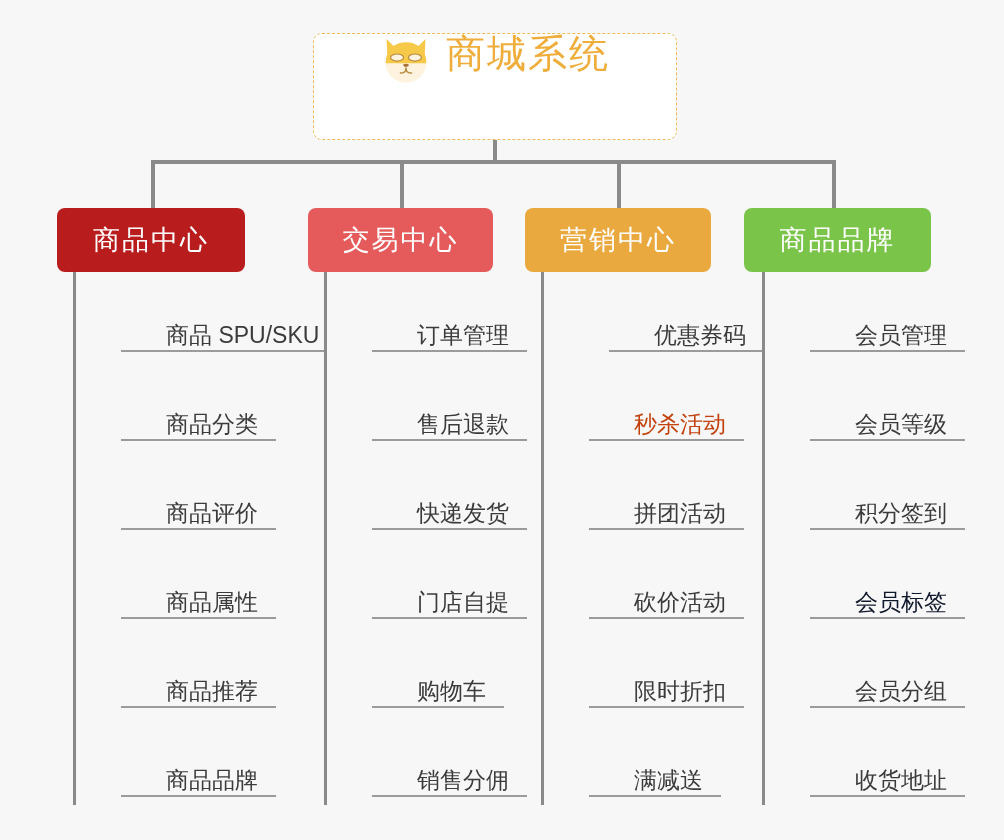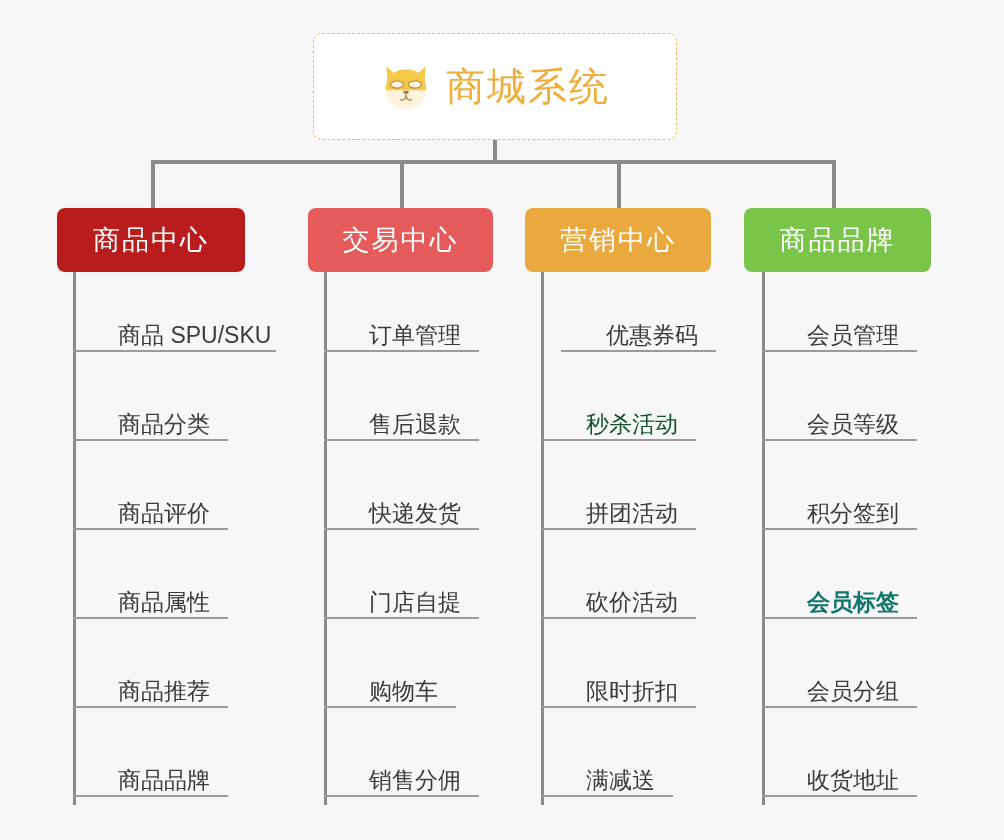--- a/index.html
+++ b/index.html
@@ -13,21 +13,21 @@
   #canvas{position:absolute;left:0;top:0;width:1004px;height:840px;}
 
   
   .root-node{
     position:absolute;
     left:313px;top:33px;width:364px;height:107px;
     background:#ffffff;
     border:1px dashed #f0b954;
     border-radius:9px;
     box-sizing:border-box;
-    display:flex;align-items:center;justify-content:center;
+    display:flex;justify-content:center;
     gap:14px;
   }
   .root-icon{
     width:52px;height:52px;
     display:block;
     flex:0 0 auto;
   }
   .root-title{
     font-size:39px;
     color:#efae3c;
@@ -63,20 +63,21 @@
 
   
   .leaf{
     position:absolute;
     height:52px;
     box-sizing:border-box;
     border-bottom:2px solid #701a75;
     display:flex;align-items:flex-end;
     padding-left:45px;
     padding-bottom:2px;
+    margin-left:48px;
   }
   .leaf-label{
     font-size:23px;
     color:#3b3b3b;
     line-height:1.15;
     white-space:nowrap;
   }
 </style>
 </head>
 <body style="background: rgb(247, 247, 247);">
@@ -154,21 +155,21 @@
   </div>
 
   <div class="branch-head" style="left: 525px; top: 208px; width: 186px; background: rgb(234, 169, 63);">
     <span>营销中心</span>
   </div>
   <div class="spine" style="left: 541px; top: 272px; height: 533px; background: rgb(138, 138, 138);"></div>
   <div class="leaf" style="left: 561px; top: 300px; width: 155px; border-bottom-color: rgb(155, 155, 155); text-align: center;">
     <span class="leaf-label" style="color: rgb(59, 59, 59);">优惠券码</span>
   </div>
   <div class="leaf" style="left: 541px; top: 389px; width: 155px; border-bottom-color: rgb(155, 155, 155);">
-    <span class="leaf-label" style="color: #14532d;">秒杀活动</span>
+    <span class="leaf-label" style="color: #c2410c;">秒杀活动</span>
   </div>
   <div class="leaf" style="left: 541px; top: 478px; width: 155px; border-bottom-color: rgb(155, 155, 155);">
     <span class="leaf-label" style="color: rgb(59, 59, 59);">拼团活动</span>
   </div>
   <div class="leaf" style="left: 541px; top: 567px; width: 155px; border-bottom-color: rgb(155, 155, 155);">
     <span class="leaf-label" style="color: rgb(59, 59, 59);">砍价活动</span>
   </div>
   <div class="leaf" style="left: 541px; top: 656px; width: 155px; border-bottom-color: rgb(155, 155, 155);">
     <span class="leaf-label" style="color: rgb(59, 59, 59);">限时折扣</span>
   </div>
@@ -183,21 +184,21 @@
   <div class="leaf" style="left: 762px; top: 300px; width: 155px; border-bottom-color: rgb(155, 155, 155);">
     <span class="leaf-label" style="color: rgb(59, 59, 59);">会员管理</span>
   </div>
   <div class="leaf" style="left: 762px; top: 389px; width: 155px; border-bottom-color: rgb(155, 155, 155); align-items: flex-end;">
     <span class="leaf-label" style="color: rgb(59, 59, 59);">会员等级</span>
   </div>
   <div class="leaf" style="left: 762px; top: 478px; width: 155px; border-bottom-color: rgb(155, 155, 155);">
     <span class="leaf-label" style="color: rgb(59, 59, 59);">积分签到</span>
   </div>
   <div class="leaf" style="left: 762px; top: 567px; width: 155px; border-bottom-color: rgb(155, 155, 155);">
-    <span class="leaf-label" style="color: #0f766e; font-weight: bold;">会员标签</span>
+    <span class="leaf-label" style="color: #0f172a;">会员标签</span>
   </div>
   <div class="leaf" style="left: 762px; top: 656px; width: 155px; border-bottom-color: rgb(155, 155, 155);">
     <span class="leaf-label" style="color: rgb(59, 59, 59);">会员分组</span>
   </div>
   <div class="leaf" style="left: 762px; top: 745px; width: 155px; border-bottom-color: rgb(155, 155, 155);">
     <span class="leaf-label" style="color: rgb(59, 59, 59);">收货地址</span>
   </div>
 
 </div>
 

